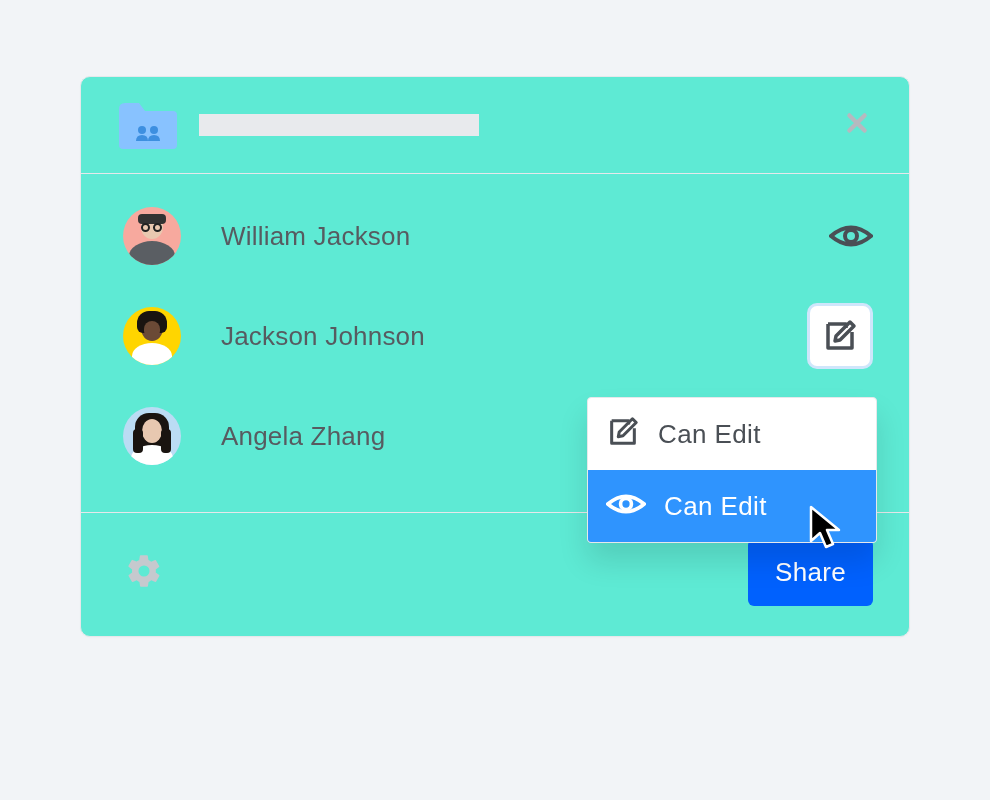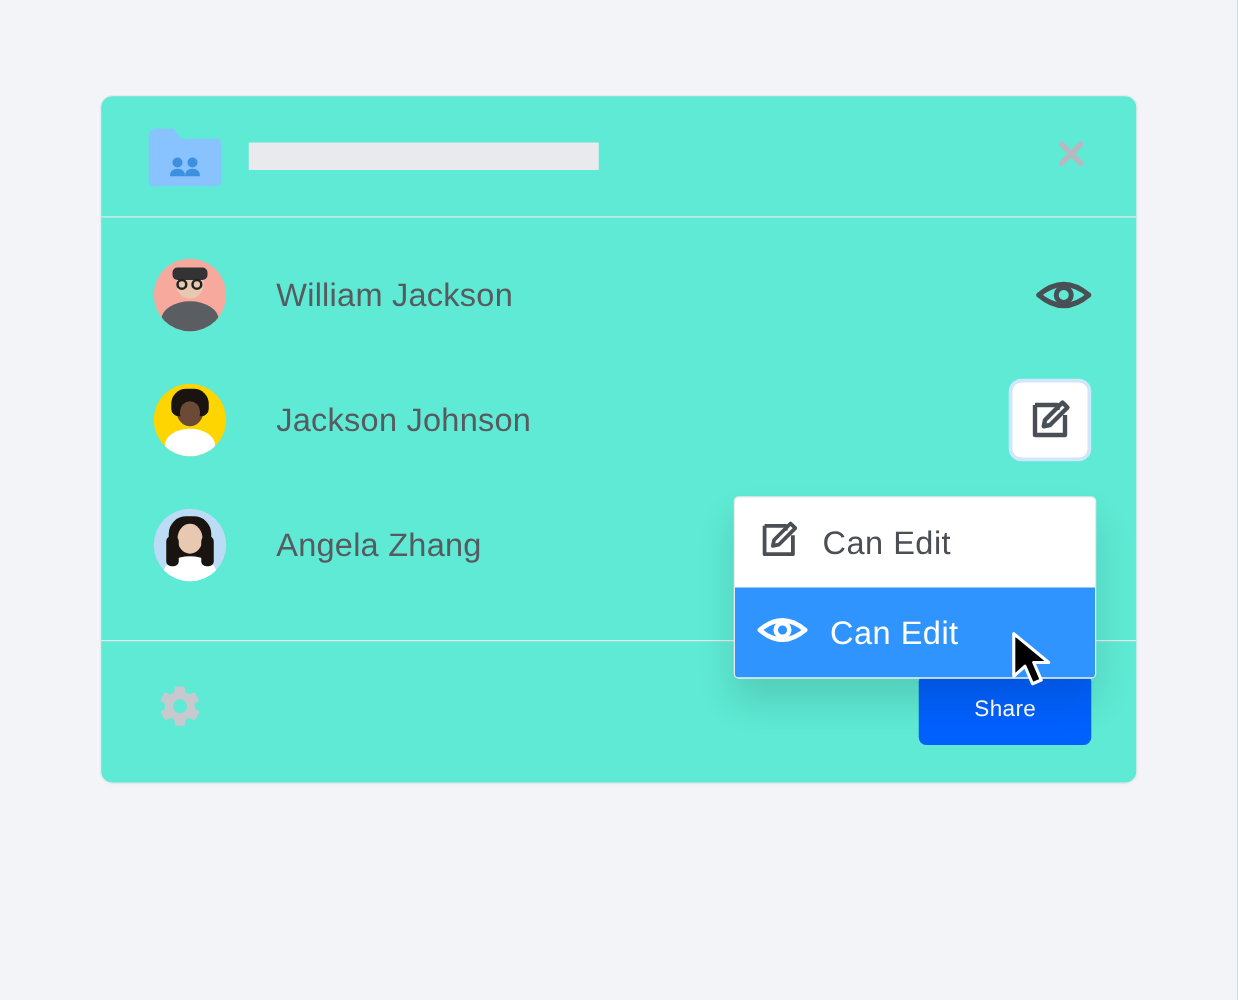--- a/index.html
+++ b/index.html
@@ -127,22 +127,22 @@
     }
     .settings-btn {
       color: #c6c9ce;
       cursor: pointer;
       display: flex;
     }
     .share-btn {
       margin-left: auto;
       background: #0061fe;
       color: #fff;
-      font-size: 18px;
-      padding: 18px 44px;
+      font-size: 26px;
+      padding: 18px 27px;
       border-radius: 6px;
       border: none;
       cursor: pointer;
       letter-spacing: 0.3px;
     }
     .cursor {
       position: absolute;
       top: 426px;
       right: 62px;
       z-index: 20;

